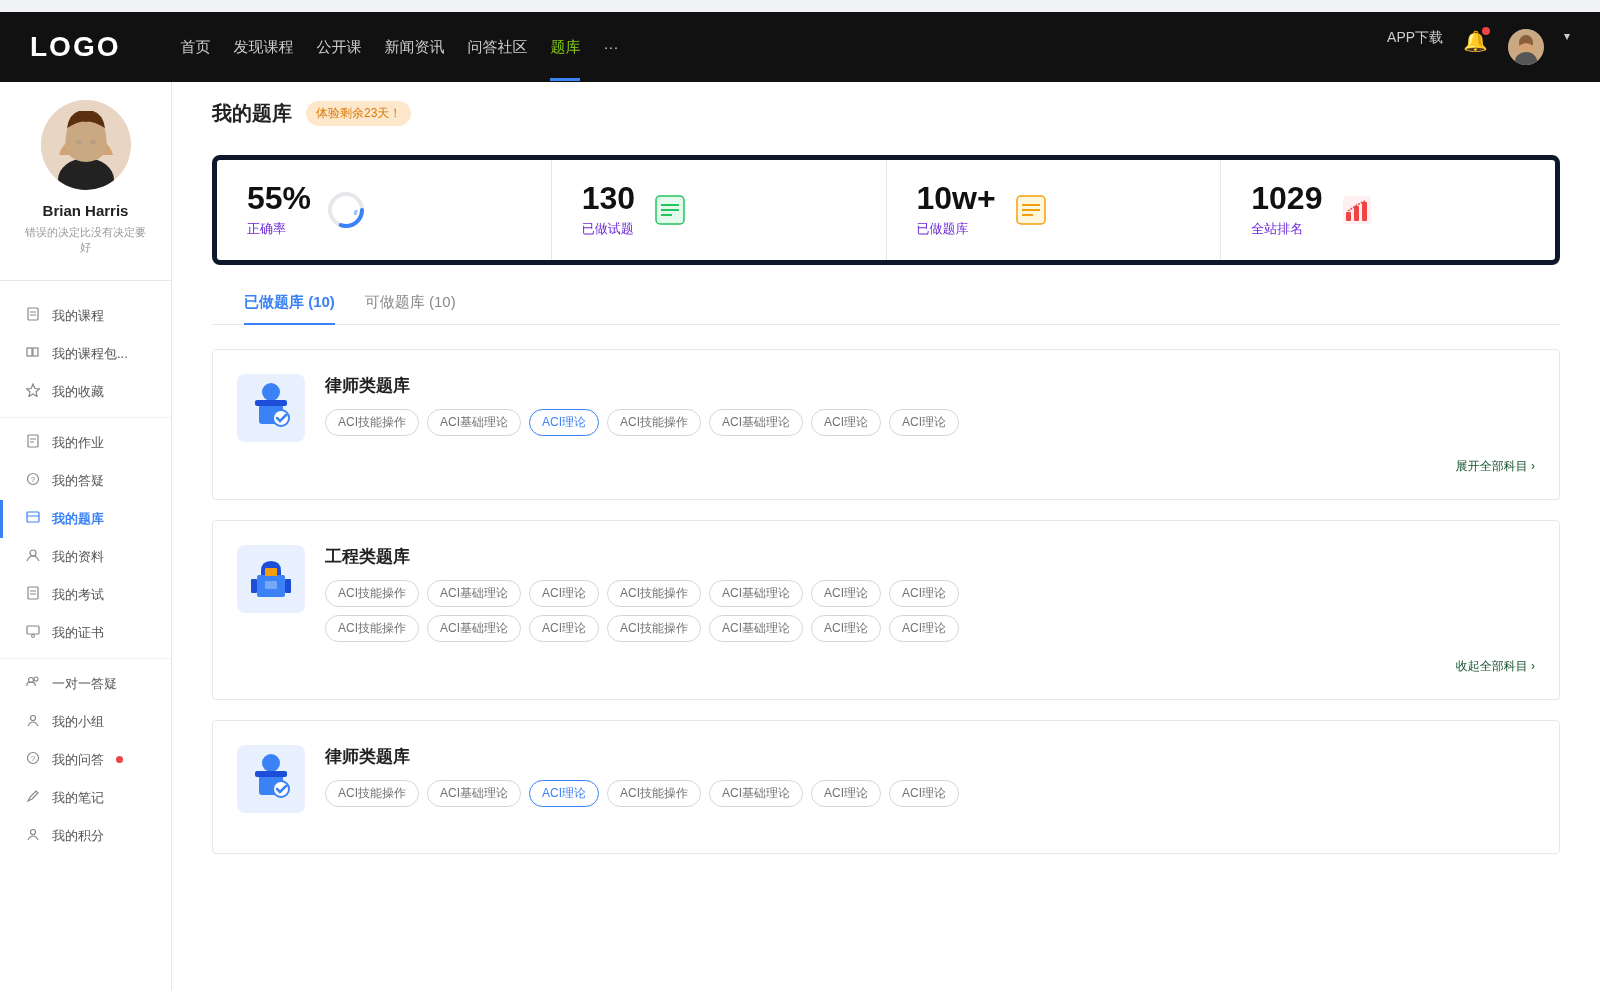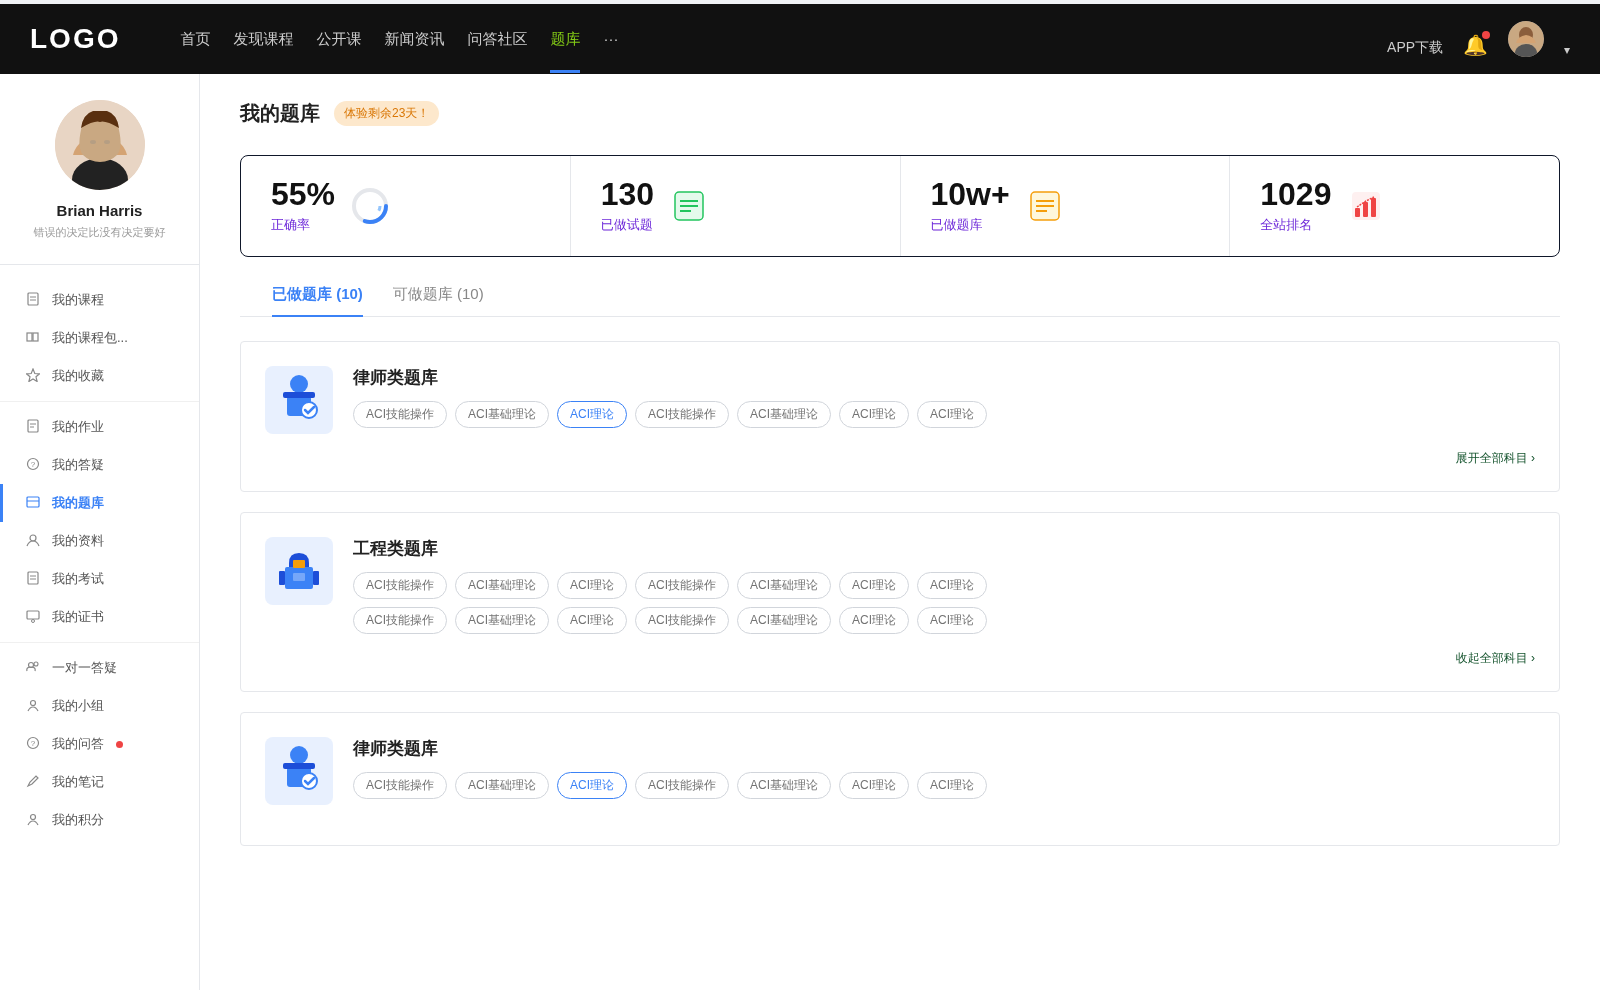--- a/index.html
+++ b/index.html
@@ -6,21 +6,21 @@
     body { font-family: -apple-system, BlinkMacSystemFont, 'PingFang SC', 'Microsoft YaHei', sans-serif; background: #f0f2f5; min-height: 990px; }
 
     
     .navbar {
       background: #111;
       height: 70px;
       display: flex;
       align-items: center;
       padding: 0 30px;
       position: fixed;
-      top: 4px; left: 0; right: 0;
+      top: 12px; left: 0; right: 0;
       z-index: 100;
     }
     .nav-logo {
       color: white;
       font-size: 28px;
       font-weight: bold;
       letter-spacing: 2px;
       margin-right: 60px;
     }
     .nav-links {
@@ -40,21 +40,21 @@
     .nav-link.active::after {
       content: '';
       position: absolute;
       bottom: -24px;
       left: 0; right: 0;
       height: 3px;
       background: #3b82f6;
     }
     .nav-right {
       display: flex;
-      align-items: flex-end;
+      align-items: flex-start;
       gap: 20px;
     }
     .nav-app-download {
       color: #ccc;
       font-size: 14px;
       cursor: pointer;
     }
     .nav-bell {
       position: relative;
       cursor: pointer;
@@ -88,21 +88,21 @@
 
     
     .main-layout {
       display: flex;
       margin-top: 70px;
       min-height: 920px;
     }
 
     
     .sidebar {
-      width: 200px;
+      width: 172px;
       background: white;
       min-height: 920px;
       padding: 30px 0 20px 0;
       flex-shrink: 0;
       border-right: 1px solid #e5e7eb;
     }
     .profile-section {
       text-align: center;
       padding: 0 20px 24px 20px;
       border-bottom: 1px solid #e5e7eb;
@@ -200,21 +200,21 @@
       background: #fde8cc;
       color: #d97706;
       font-size: 12px;
       padding: 4px 10px;
       border-radius: 20px;
     }
 
     
     .stats-row {
       display: flex;
-      border: 1px solid #0f172a;
+      border: 5px solid #0f172a;
       border-radius: 8px;
       margin-bottom: 28px;
       overflow: hidden;
     }
     .stat-item {
       flex: 1;
       padding: 22px 30px;
       display: flex;
       align-items: center;
       gap: 16px;

